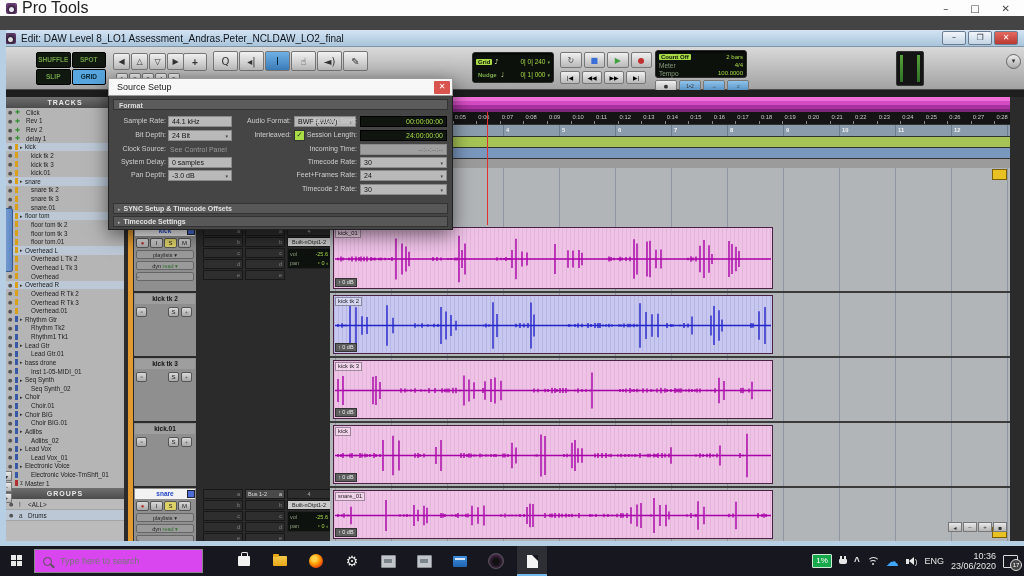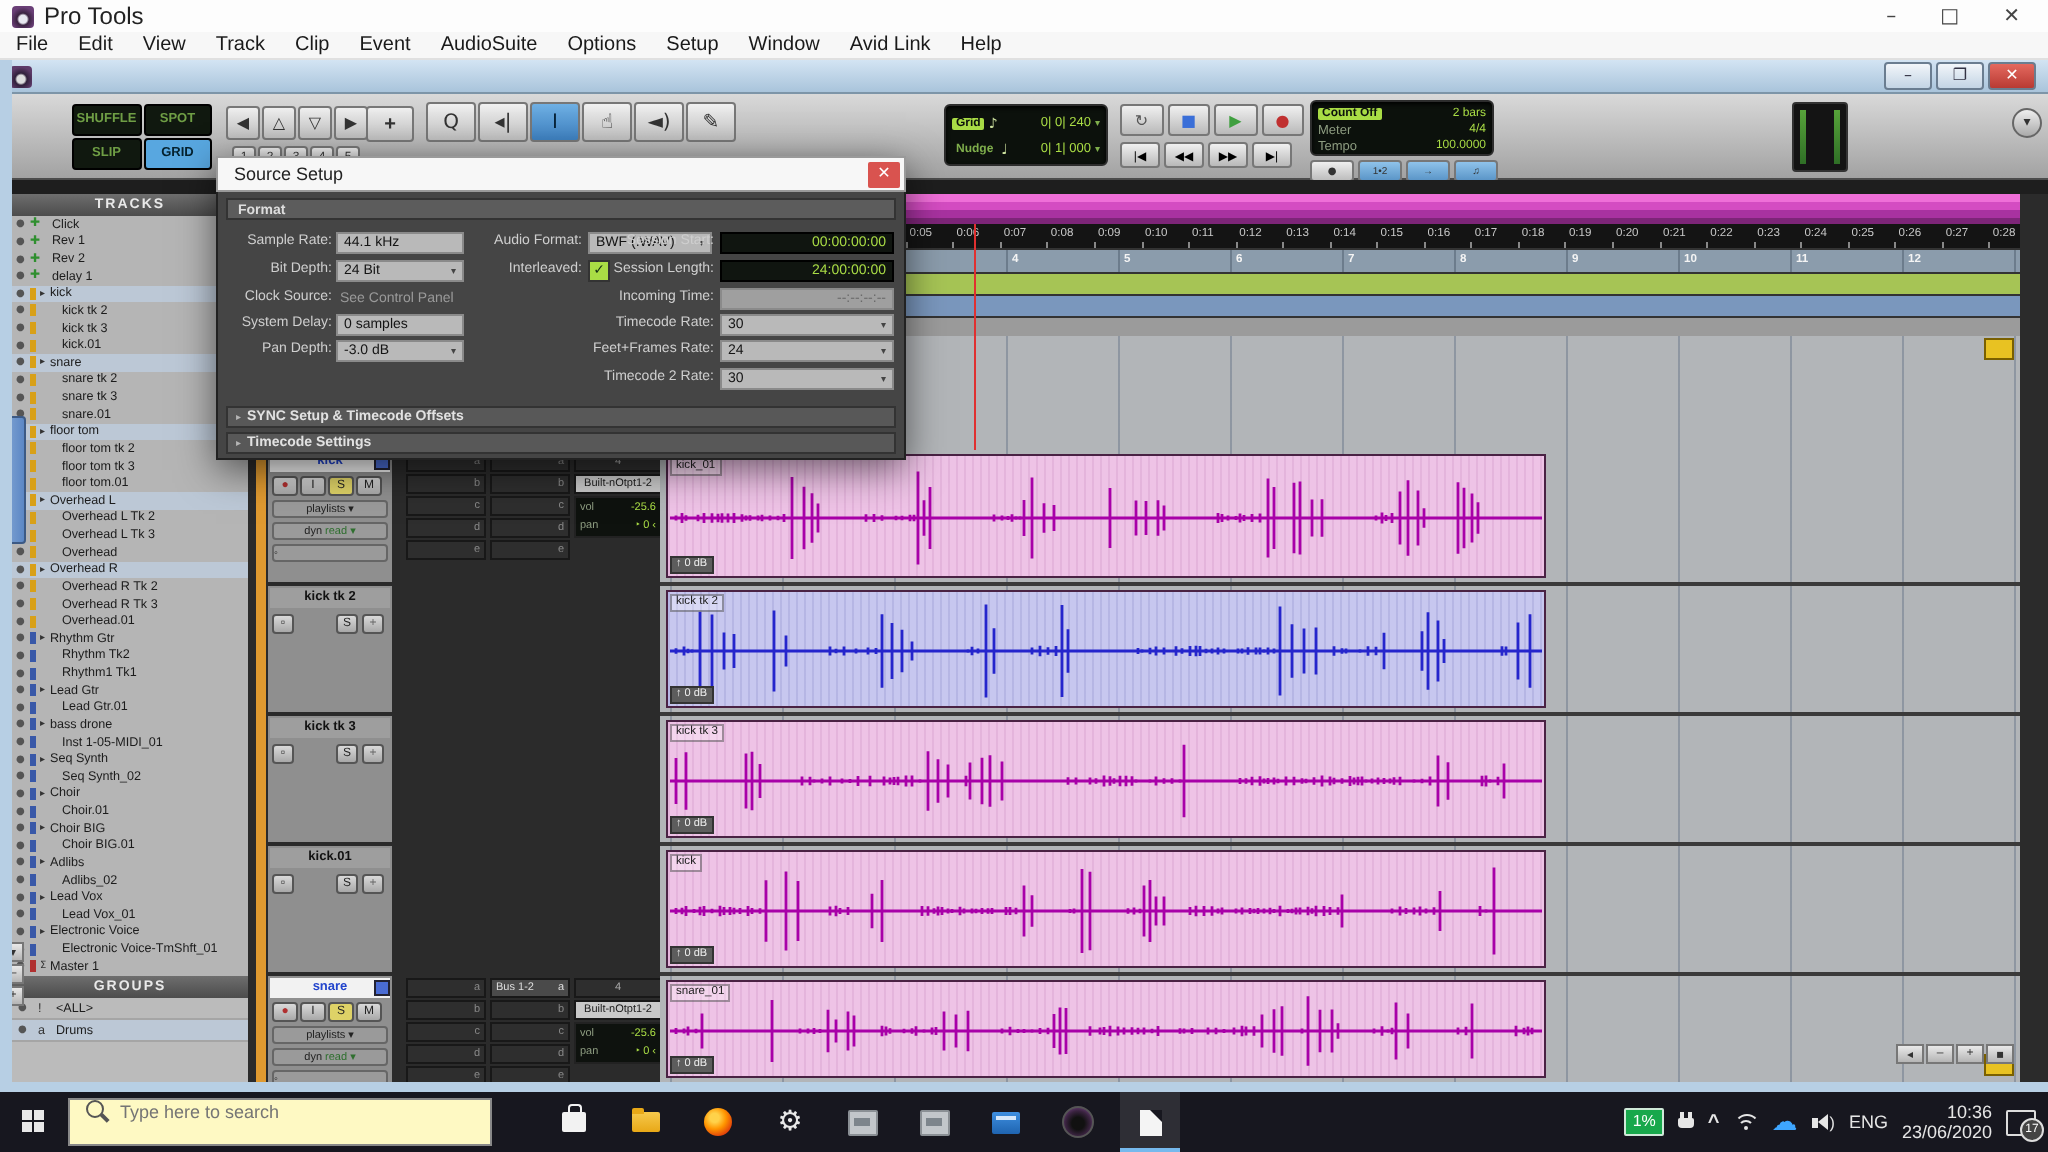--- a/index.html
+++ b/index.html
@@ -5,21 +5,21 @@
   html,body{margin:0;padding:0;background:#444;}
   #screen{position:relative;width:1024px;height:576px;overflow:hidden;
     font-family:"Liberation Sans",sans-serif;-webkit-font-smoothing:antialiased;}
   .abs{position:absolute;}
   .g{font-family:"DejaVu Sans",sans-serif;}
 
   
   #app-titlebar{left:0;top:0;width:1024px;height:16px;background:#fdfdfd;display:flex;align-items:center;}
   #pt-logo{width:11px;height:11px;margin:0 5px 0 6px;border-radius:2px;
     background:radial-gradient(circle at 50% 60%, #e8e8f0 0 2px, #3a2340 3px, #6a3f77 70%);}
-  #app-title{font-size:12px;color:#222;}
+  #app-title{font-size:16px;color:#222;}
   #app-win-controls{margin-left:auto;display:flex;gap:22px;padding-right:14px;color:#444;font-size:10px;}
   #menubar{left:0;top:16px;width:1024px;height:14px;background:#f7f7f7;display:flex;align-items:center;
     padding-left:8px;gap:15px;font-size:10px;color:#1a1a1a;border-bottom:1px solid #e0e0e0;box-sizing:border-box;}
   .menu-item{cursor:default;}
 
   
   #edit-titlebar{left:0;top:30px;width:1024px;height:17px;
     background:linear-gradient(180deg,#d3e4f3,#a9c4db);display:flex;align-items:center;border-bottom:1px solid #7d95a8;box-sizing:border-box;}
   #edit-icon{width:11px;height:11px;margin:0 5px 0 5px;border-radius:2px;
     background:radial-gradient(circle at 50% 60%, #ddd 0 2px, #30203a 3px, #5d3a68 70%);}
@@ -180,21 +180,21 @@
     font-size:7px;line-height:9px;text-align:center;color:#143014;font-weight:bold;}
   .dlg-bar{position:absolute;left:4px;width:335px;height:11px;background:#585858;border:1px solid #333;
     box-sizing:border-box;color:#e2e2e2;font-size:7px;font-weight:bold;line-height:9px;padding-left:4px;}
   .dlg-bar .tri{color:#b5b5b5;font-size:5px;margin-right:3px;}
 
   
   #taskbar{left:0;top:546px;width:1024px;height:30px;background:#17171f;display:flex;align-items:center;}
   #start-btn{width:34px;height:30px;display:flex;align-items:center;justify-content:center;}
   #start-ico{width:12px;height:12px;display:grid;grid-template-columns:5px 5px;grid-template-rows:5px 5px;gap:1px;}
   #start-ico span{background:#e8e8e8;}
-  #search-box{width:212px;height:24px;background:#fef9c3;border:1px solid #888;display:flex;align-items:flex-start;gap:6px;padding-left:8px;box-sizing:border-box;}
+  #search-box{width:169px;height:24px;background:#d946ef;border:1px solid #888;display:flex;align-items:center;gap:6px;padding-left:8px;box-sizing:border-box;}
   #search-box input{border:none;outline:none;background:transparent;font-size:9px;color:#333;width:160px;font-family:"Liberation Sans",sans-serif;}
   .mag{width:7px;height:7px;border:1.5px solid #555;border-radius:50%;position:relative;flex:none;}
   .mag:after{content:"";position:absolute;left:6px;top:7px;width:5px;height:1.5px;background:#555;transform:rotate(45deg);}
   .tb-ico{width:30px;height:30px;display:flex;align-items:center;justify-content:center;position:relative;}
   .tb-ico.active{background:rgba(255,255,255,.10);box-shadow:inset 0 -2px 0 #76b9ed;}
   .i-store{width:12px;height:10px;background:#f2f2f2;border-radius:1px;position:relative;}
   .i-store:before{content:"";position:absolute;left:3px;top:-4px;width:5px;height:4px;border:1.2px solid #f2f2f2;border-bottom:none;border-radius:2px 2px 0 0;}
   .i-folder{width:14px;height:10px;background:linear-gradient(180deg,#f6c94c,#e8a817);border-radius:1px;position:relative;}
   .i-folder:before{content:"";position:absolute;left:0;top:-2px;width:6px;height:3px;background:#e8a817;border-radius:1px 1px 0 0;}
   .i-fox{width:14px;height:14px;border-radius:50%;background:radial-gradient(circle at 38% 35%, #ffd24a 0 18%, #ff9500 45%, #e1420a 75%, #b5230f 100%);}
@@ -234,37 +234,24 @@
   <div id="app-titlebar" class="abs">
     <div id="pt-logo"></div>
     <span id="app-title">Pro Tools</span>
     <div id="app-win-controls">
       <span class="g">–</span>
       <span class="g">□</span>
       <span class="g">✕</span>
     </div>
   </div>
 
-  <div id="menubar" class="abs">
-      <span class="menu-item">File</span>
-      <span class="menu-item">Edit</span>
-      <span class="menu-item">View</span>
-      <span class="menu-item">Track</span>
-      <span class="menu-item">Clip</span>
-      <span class="menu-item">Event</span>
-      <span class="menu-item">AudioSuite</span>
-      <span class="menu-item">Options</span>
-      <span class="menu-item">Setup</span>
-      <span class="menu-item">Window</span>
-      <span class="menu-item">Avid Link</span>
-      <span class="menu-item">Help</span>
-    </div>
 
   <div id="edit-titlebar" class="abs">
     <div id="edit-icon"></div>
+    <span id="edit-title">Edit: DAW Level 8_LO1 Assessment_Andras.Peter_NCLDAW_LO2_final</span>
     <div id="edit-win-controls">
       <div class="ewc g">–</div>
       <div class="ewc g">❐</div>
       <div class="ewc close g">✕</div>
     </div>
   </div>
 
   <div id="toolbar" class="abs">
     <div id="modes" class="abs">
         <div class="mode-btn">SHUFFLE</div>

